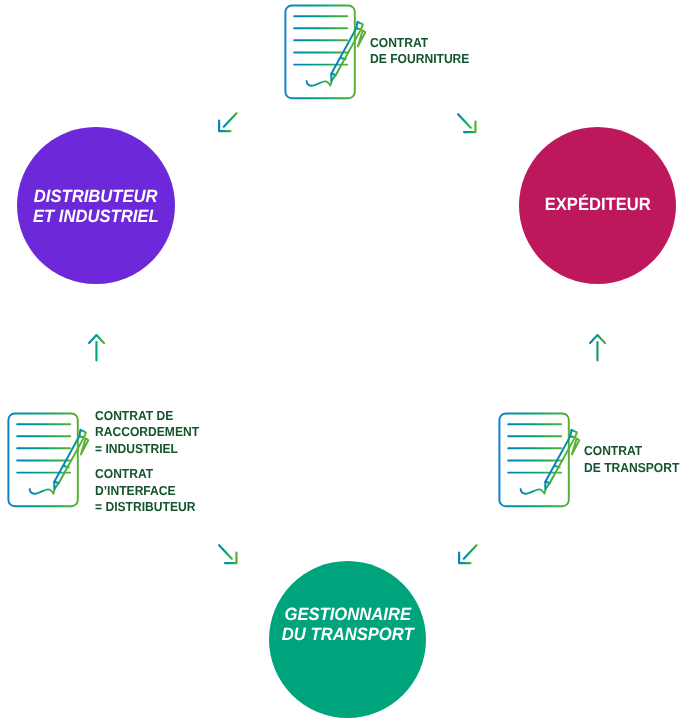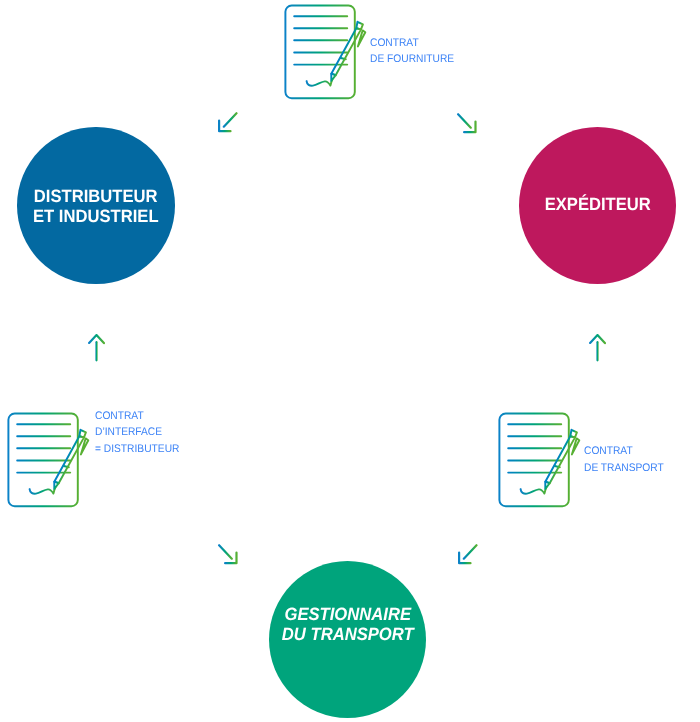--- a/index.html
+++ b/index.html
@@ -7,21 +7,21 @@
   body{width:700px;height:722px;position:relative;overflow:hidden;
        font-family:"Liberation Sans",sans-serif;
        -webkit-font-smoothing:antialiased;text-rendering:geometricPrecision;}
   #stage{position:absolute;left:0;top:0;width:700px;height:722px;}
 
   .circle{position:absolute;border-radius:50%;color:#fff;font-weight:bold;
           font-size:17.8px;line-height:20.5px;text-align:center;}
   .circle > .clabel{position:absolute;left:0;width:100%;}
   .circle .clabel > div{transform:scaleX(0.935);}
 
-  .label{position:absolute;color:#3b82f6;font-weight:normal;font-size:11px;
+  .label{position:absolute;color:#14532d;font-weight:bold;font-size:13px;
          line-height:16.6px;white-space:nowrap;}
   .label .para + .para{margin-top:8.8px;}
   .label .para > div{transform:scaleX(0.93);transform-origin:left center;}
 
   .doc,.arrow{position:absolute;}
 
   #c-distributeur{left:17px;top:126.5px;width:157.5px;height:157.5px;background:#63b22d;}
   #c-expediteur  {left:518.5px;top:126.5px;width:157.5px;height:157.5px;background:#008cce;}
   #c-gestionnaire{left:268.5px;top:560.5px;width:157.5px;height:157.5px;background:#00a47c;}
 
@@ -107,21 +107,21 @@
         <stop offset="0.5" stop-color="#00a478"></stop>
         <stop offset="1" stop-color="#57b033"></stop>
       </linearGradient>
       <g id="arrUP" fill="none" stroke="url(#gArrUp)" stroke-width="2.2" stroke-linecap="round" stroke-linejoin="round">
         <path d="M1.1 8.9 L8.5 1.1 L15.9 9.1"></path>
         <path d="M8.5 8.2 L8.5 26.3" stroke="url(#gShaft)"></path>
       </g>
     </defs>
   </svg>
 
-  <div class="circle" id="c-distributeur" style="background-color: #0369a1;">
+  <div class="circle" id="c-distributeur" style="background-color: #6d28d9; font-style: italic;">
     <div class="clabel">
       <div>DISTRIBUTEUR</div>
       <div>ET INDUSTRIEL</div>
     </div>
   </div>
 
   <div class="circle" id="c-expediteur" style="background-color: #be185d;">
     <div class="clabel">
       <div>EXPÉDITEUR</div>
     </div>
@@ -165,20 +165,25 @@
 
   <div class="label" id="lab-top">
     <div class="para">
       <div>CONTRAT</div>
       <div>DE FOURNITURE</div>
     </div>
   </div>
 
   <div class="label" id="lab-left">
     <div class="para">
+      <div>CONTRAT DE</div>
+      <div>RACCORDEMENT</div>
+      <div>= INDUSTRIEL</div>
+    </div>
+    <div class="para">
       <div>CONTRAT</div>
       <div>D’INTERFACE</div>
       <div>= DISTRIBUTEUR</div>
     </div>
   </div>
 
   <div class="label" id="lab-right">
     <div class="para">
       <div>CONTRAT</div>
       <div>DE TRANSPORT</div>

